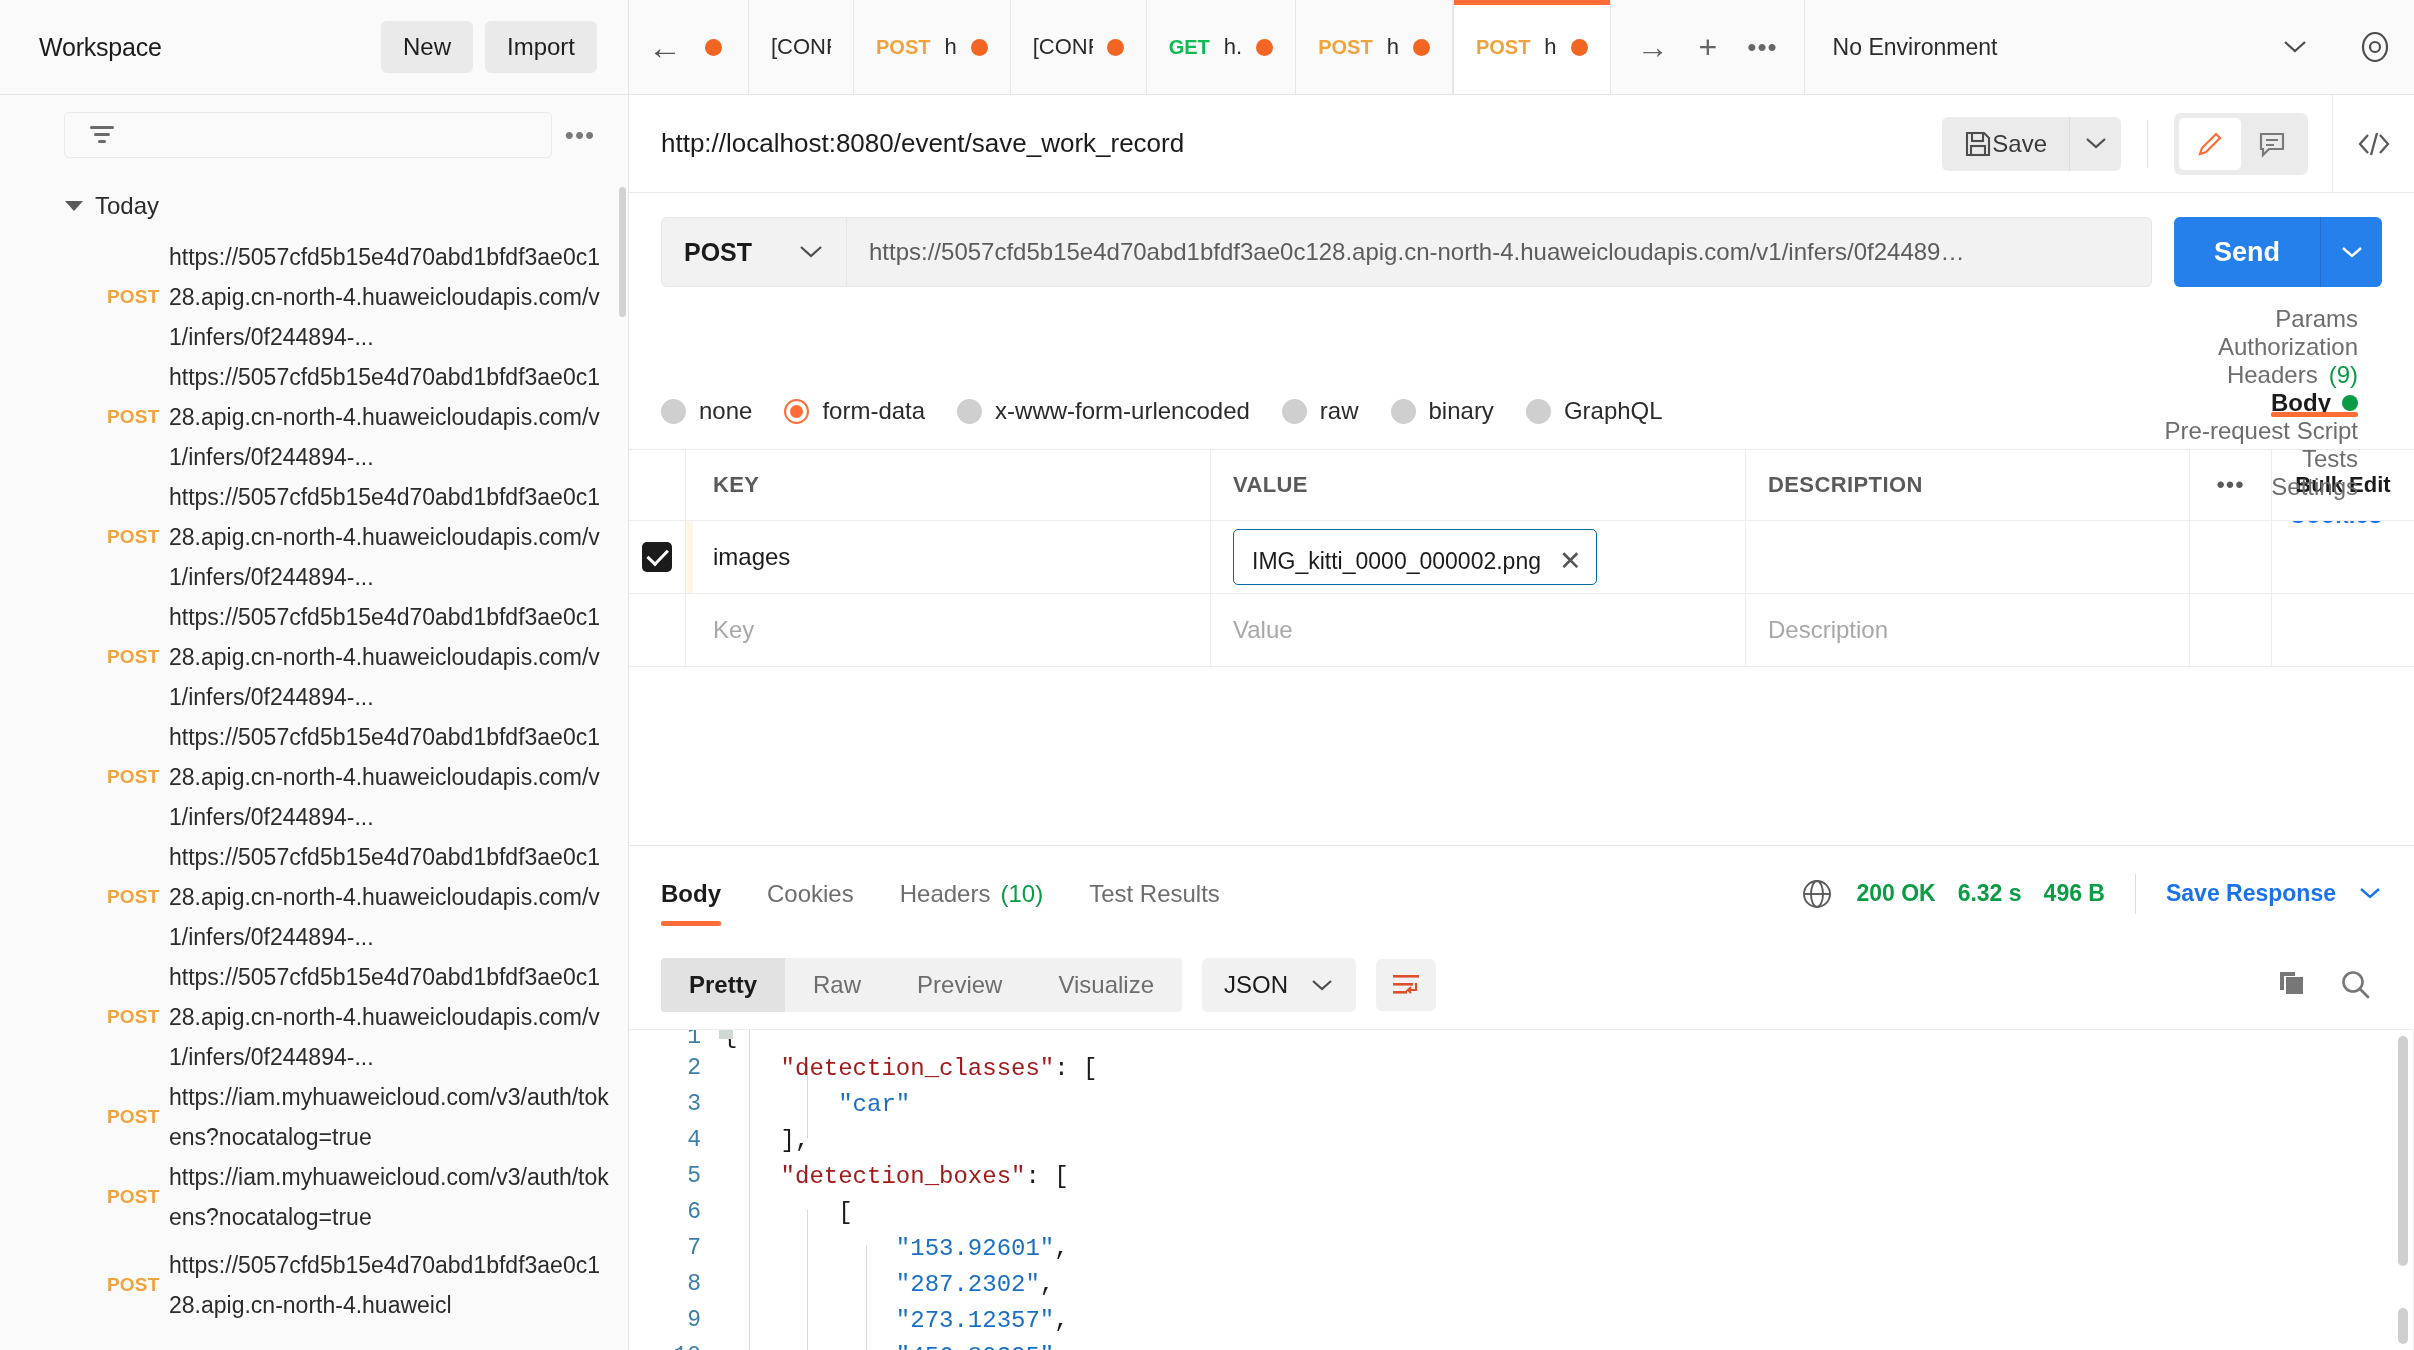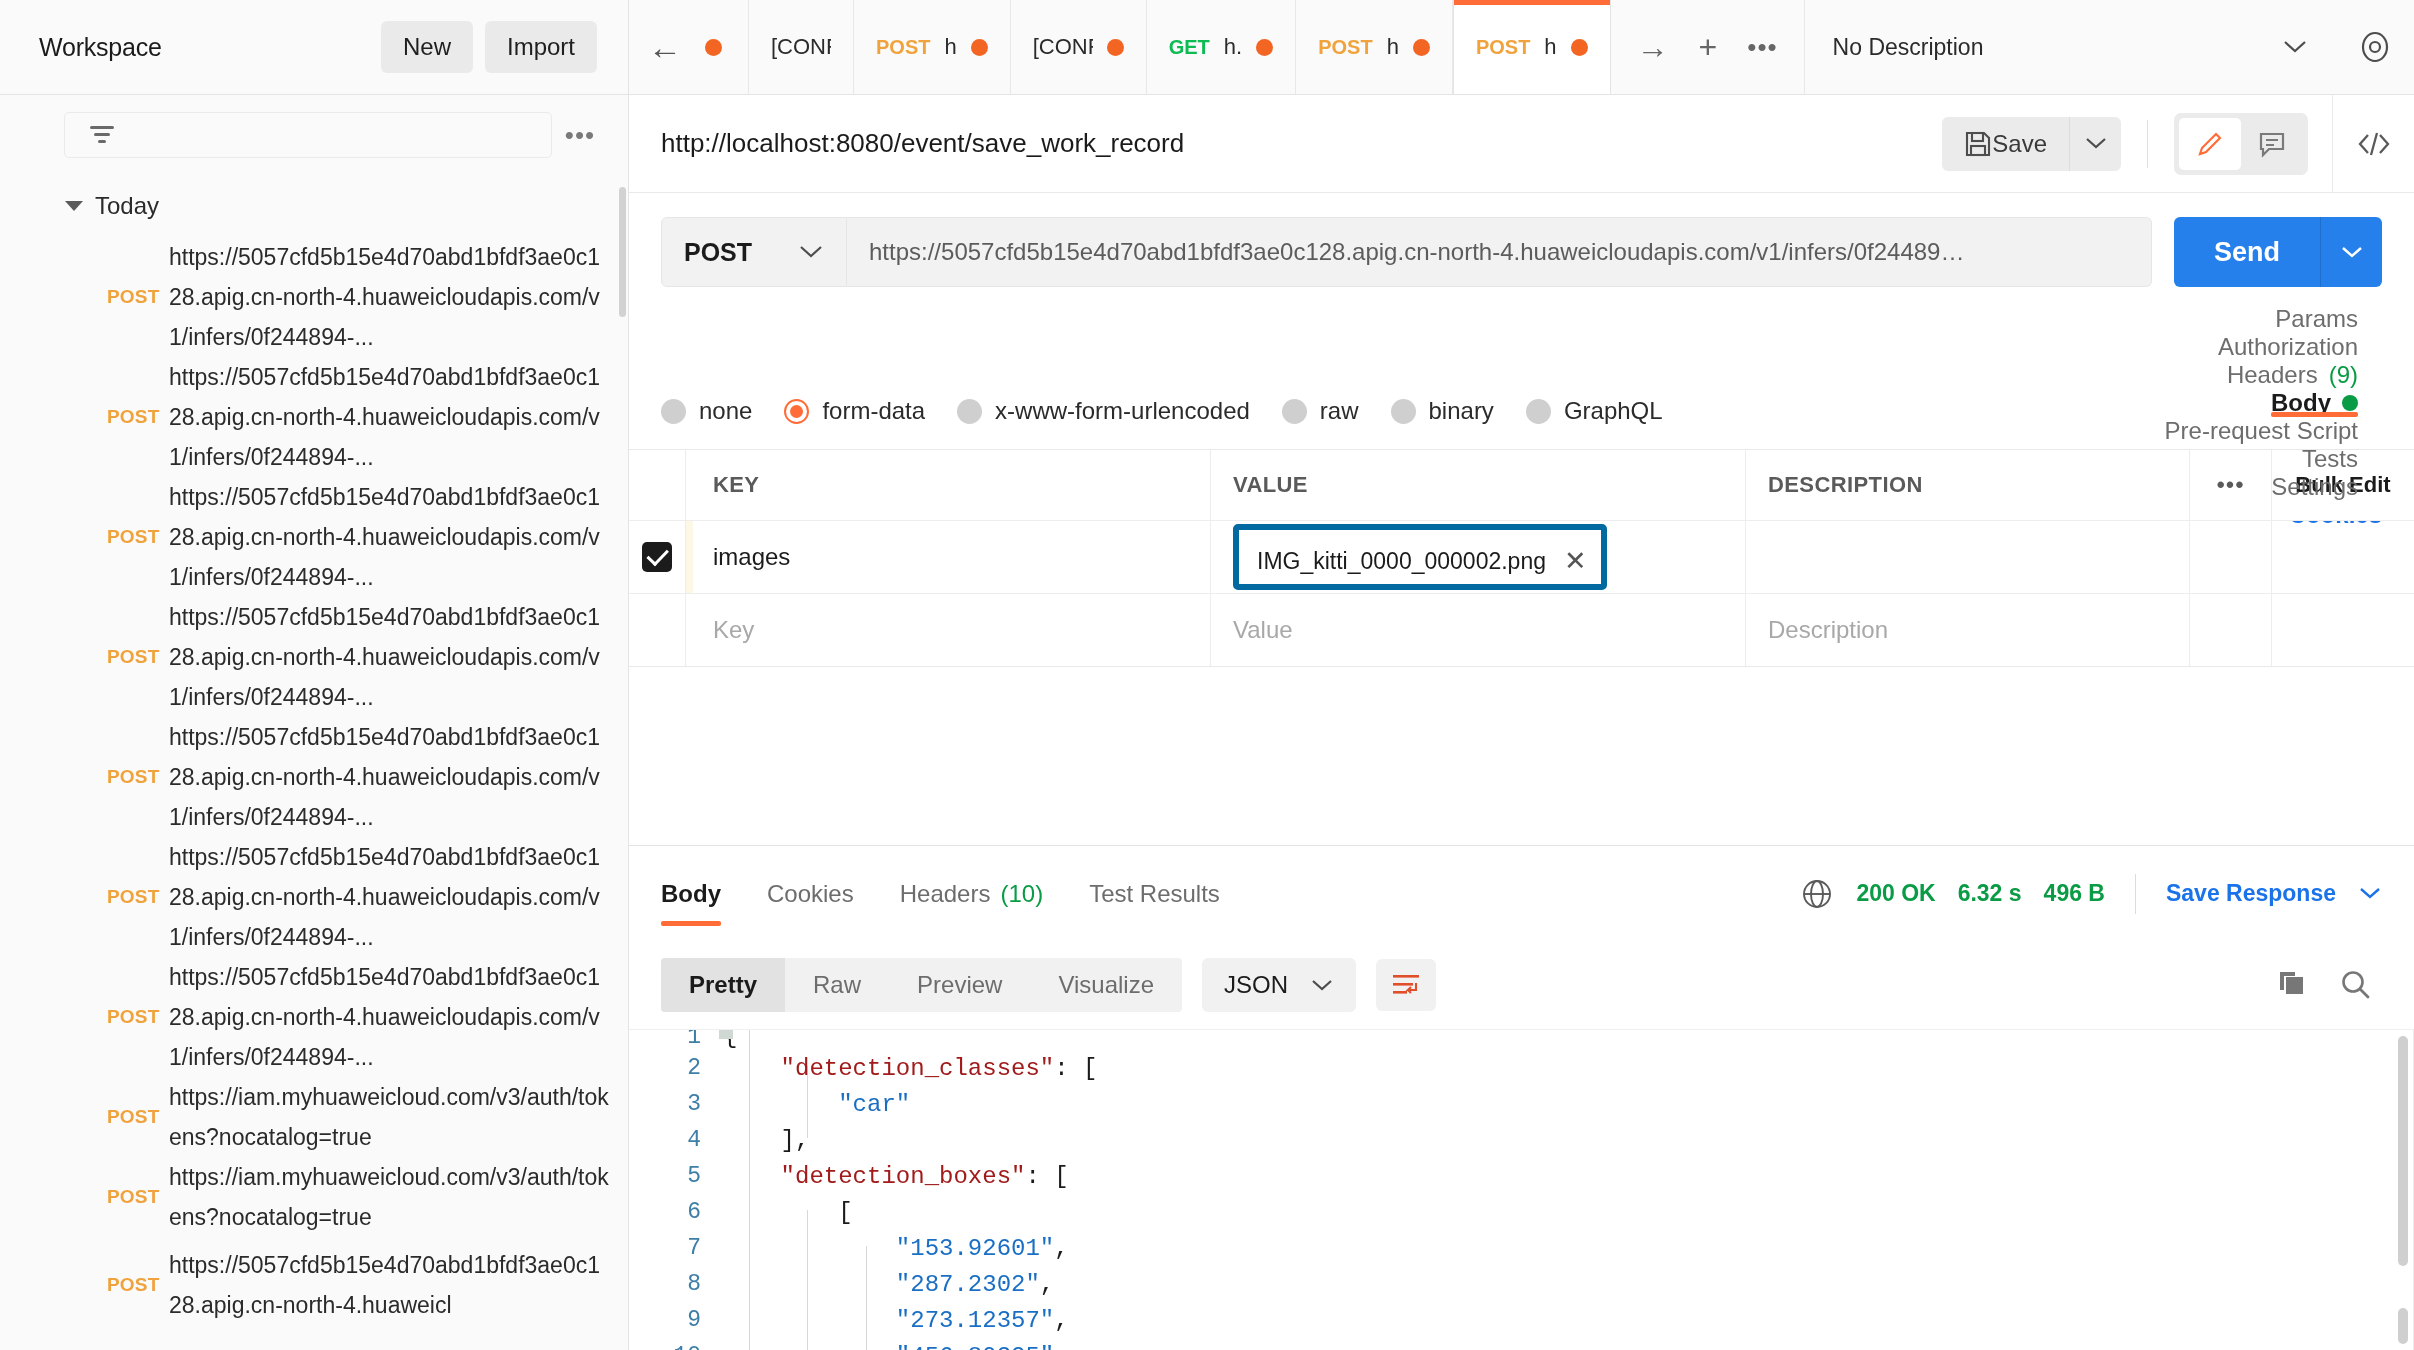--- a/index.html
+++ b/index.html
@@ -299,21 +299,21 @@
   }
   .cb::after {
     content: ""; width: 9px; height: 17px;
     border: solid #ffffff; border-width: 0 3px 3px 0;
     transform: rotate(44deg) translate(-1px,-2px);
   }
   .keytxt { font-size: 24px; color: #1b1b1b; }
   .phtxt { font-size: 24px; color: #a8a8a8; }
   .filechip {
     display: inline-flex; align-items: center; gap: 18px;
-    border: 6px solid #0369a1; border-radius: 5px;
+    border: 1px solid #0369a1; border-radius: 5px;
     padding: 18px 14px 9px 18px; background: #ffffff;
   }
   .filechip-name { font-size: 23px; color: #1b1b1b; white-space: nowrap; }
   .filechip-x { font-size: 27px; color: #555; line-height: 1; cursor: pointer; }
   .fd-spacer { height: 178px; background: #ffffff; }
   .fd-marker { width: 7px; background: #fdf7e6; }
 
   
   .resp-head {
     height: 96px; flex: 0 0 96px;
@@ -519,21 +519,21 @@
         <span class="tab-meth">POST</span>
         <span class="tab-name">h</span>
         <span class="tab-dot"></span>
       </div>
       <div class="tab-tools">
         <span class="tt-ico">→</span>
         <span class="tt-ico">+</span>
         <span class="tt-dots">•••</span>
       </div>
       <div class="env-sel">
-        <span>No Description</span>
+        <span>No Environment</span>
         <svg class="env-chev" width="26" height="16" viewBox="0 0 26 16">
           <path d="M3 3 L13 12 L23 3" stroke="#4d4d4d" stroke-width="2.2" fill="none"></path>
         </svg>
       </div>
       <div class="eye-wrap">
         <svg width="38" height="38" viewBox="0 0 38 38">
           <ellipse cx="19" cy="19" rx="12" ry="14" stroke="#4d4d4d" stroke-width="2.2" fill="none"></ellipse>
           <circle cx="19" cy="19" r="5" stroke="#4d4d4d" stroke-width="2.2" fill="none"></circle>
         </svg>
       </div>

